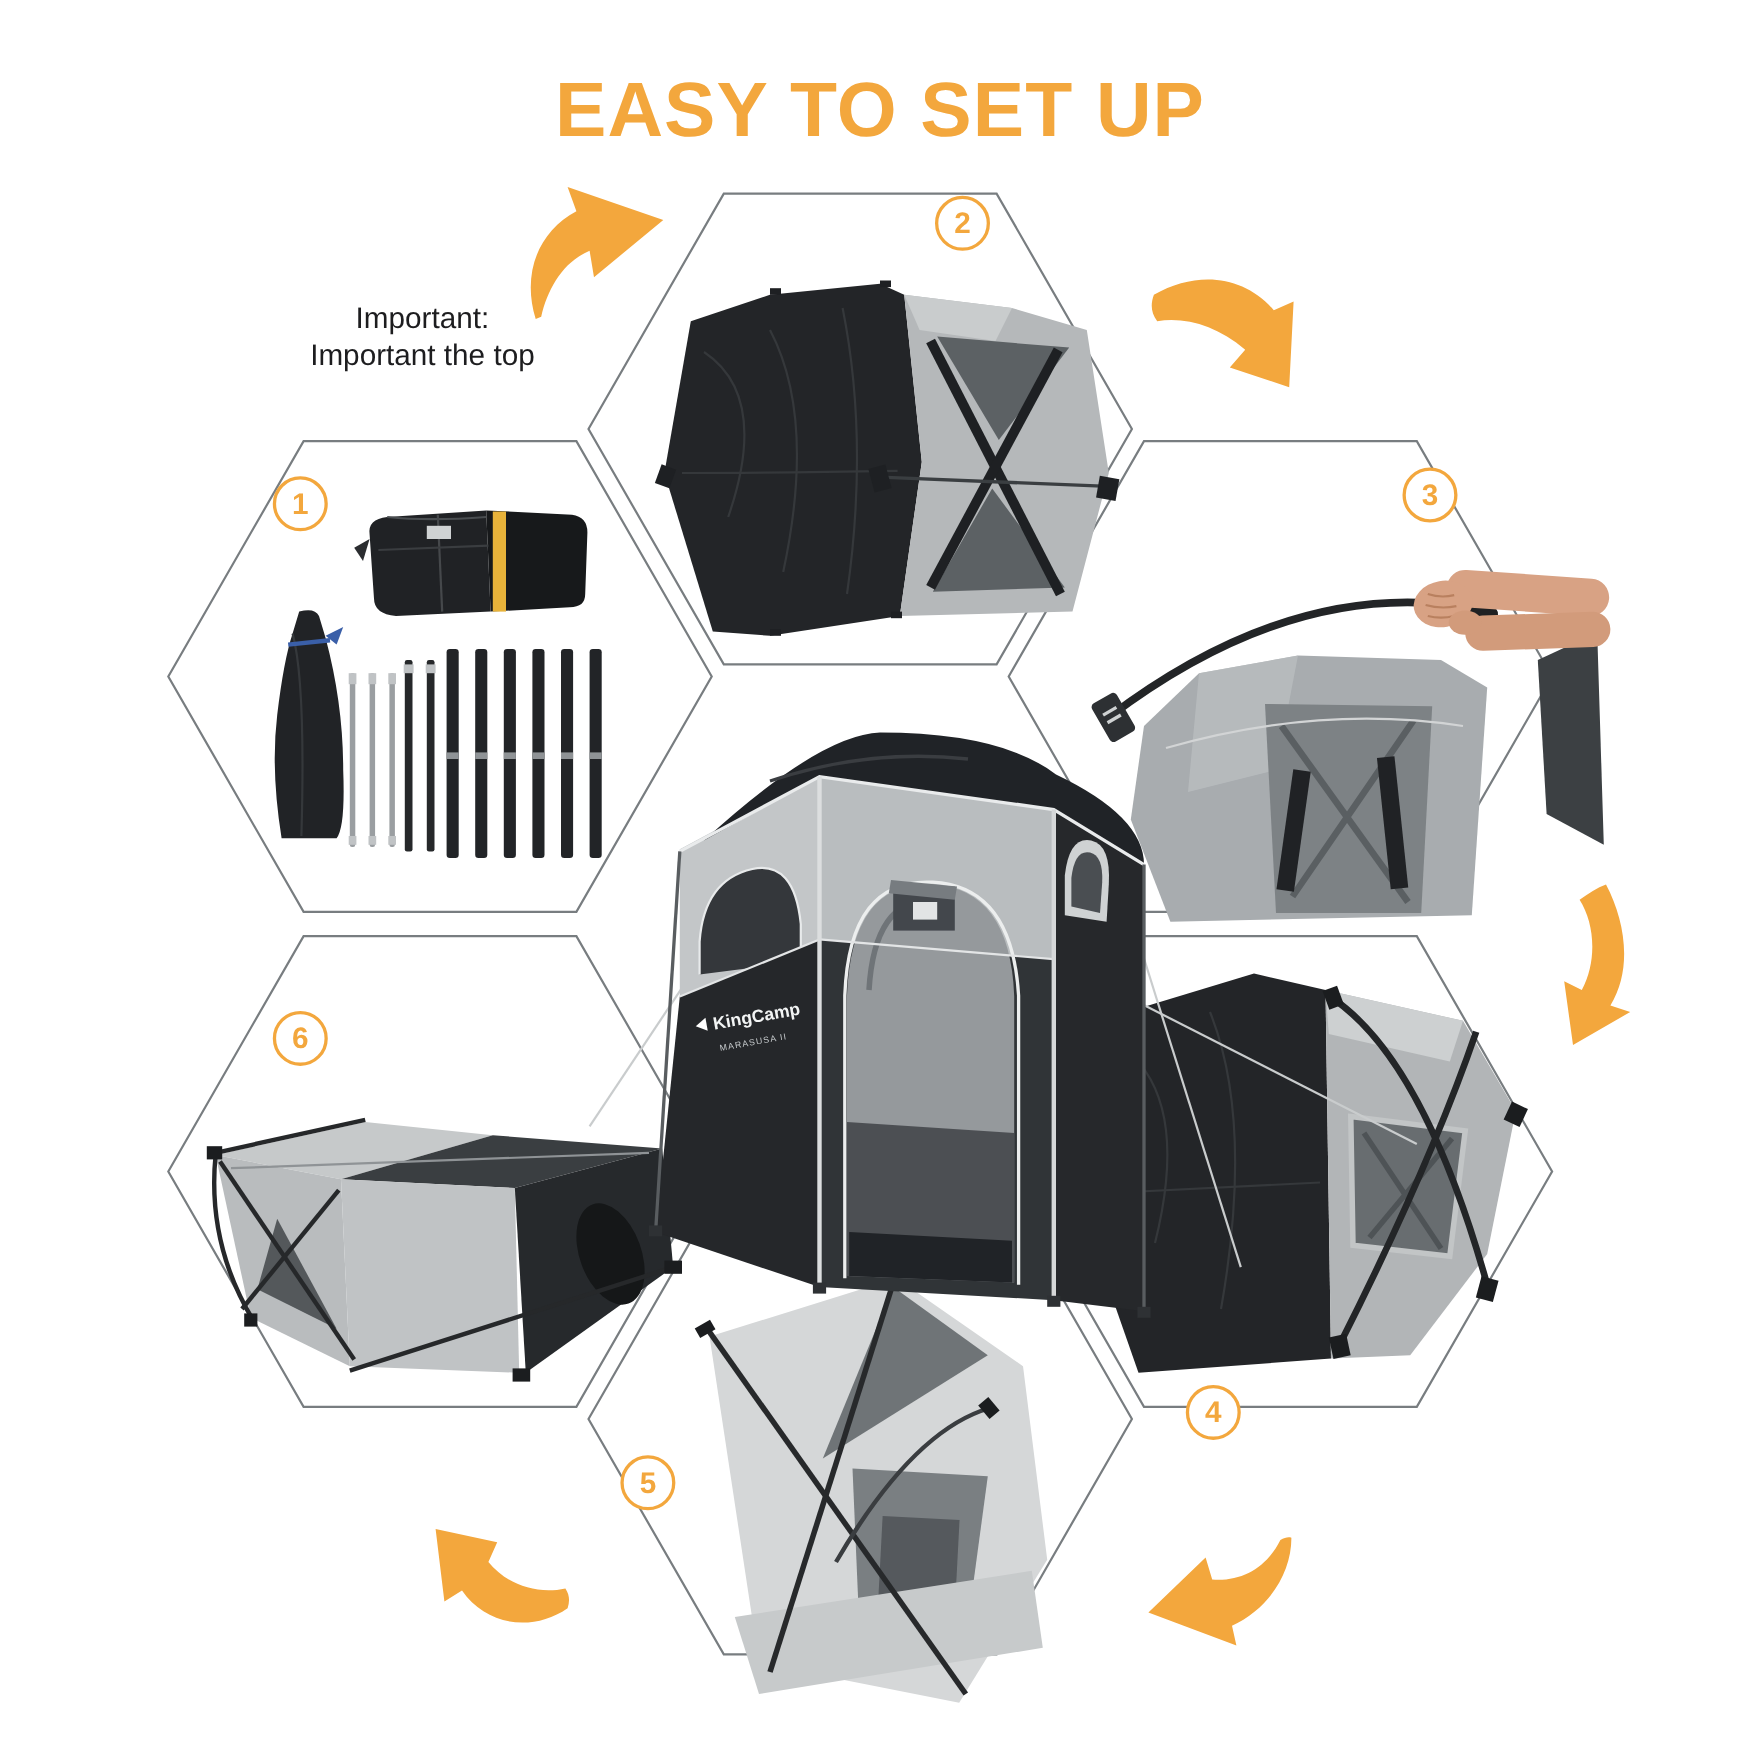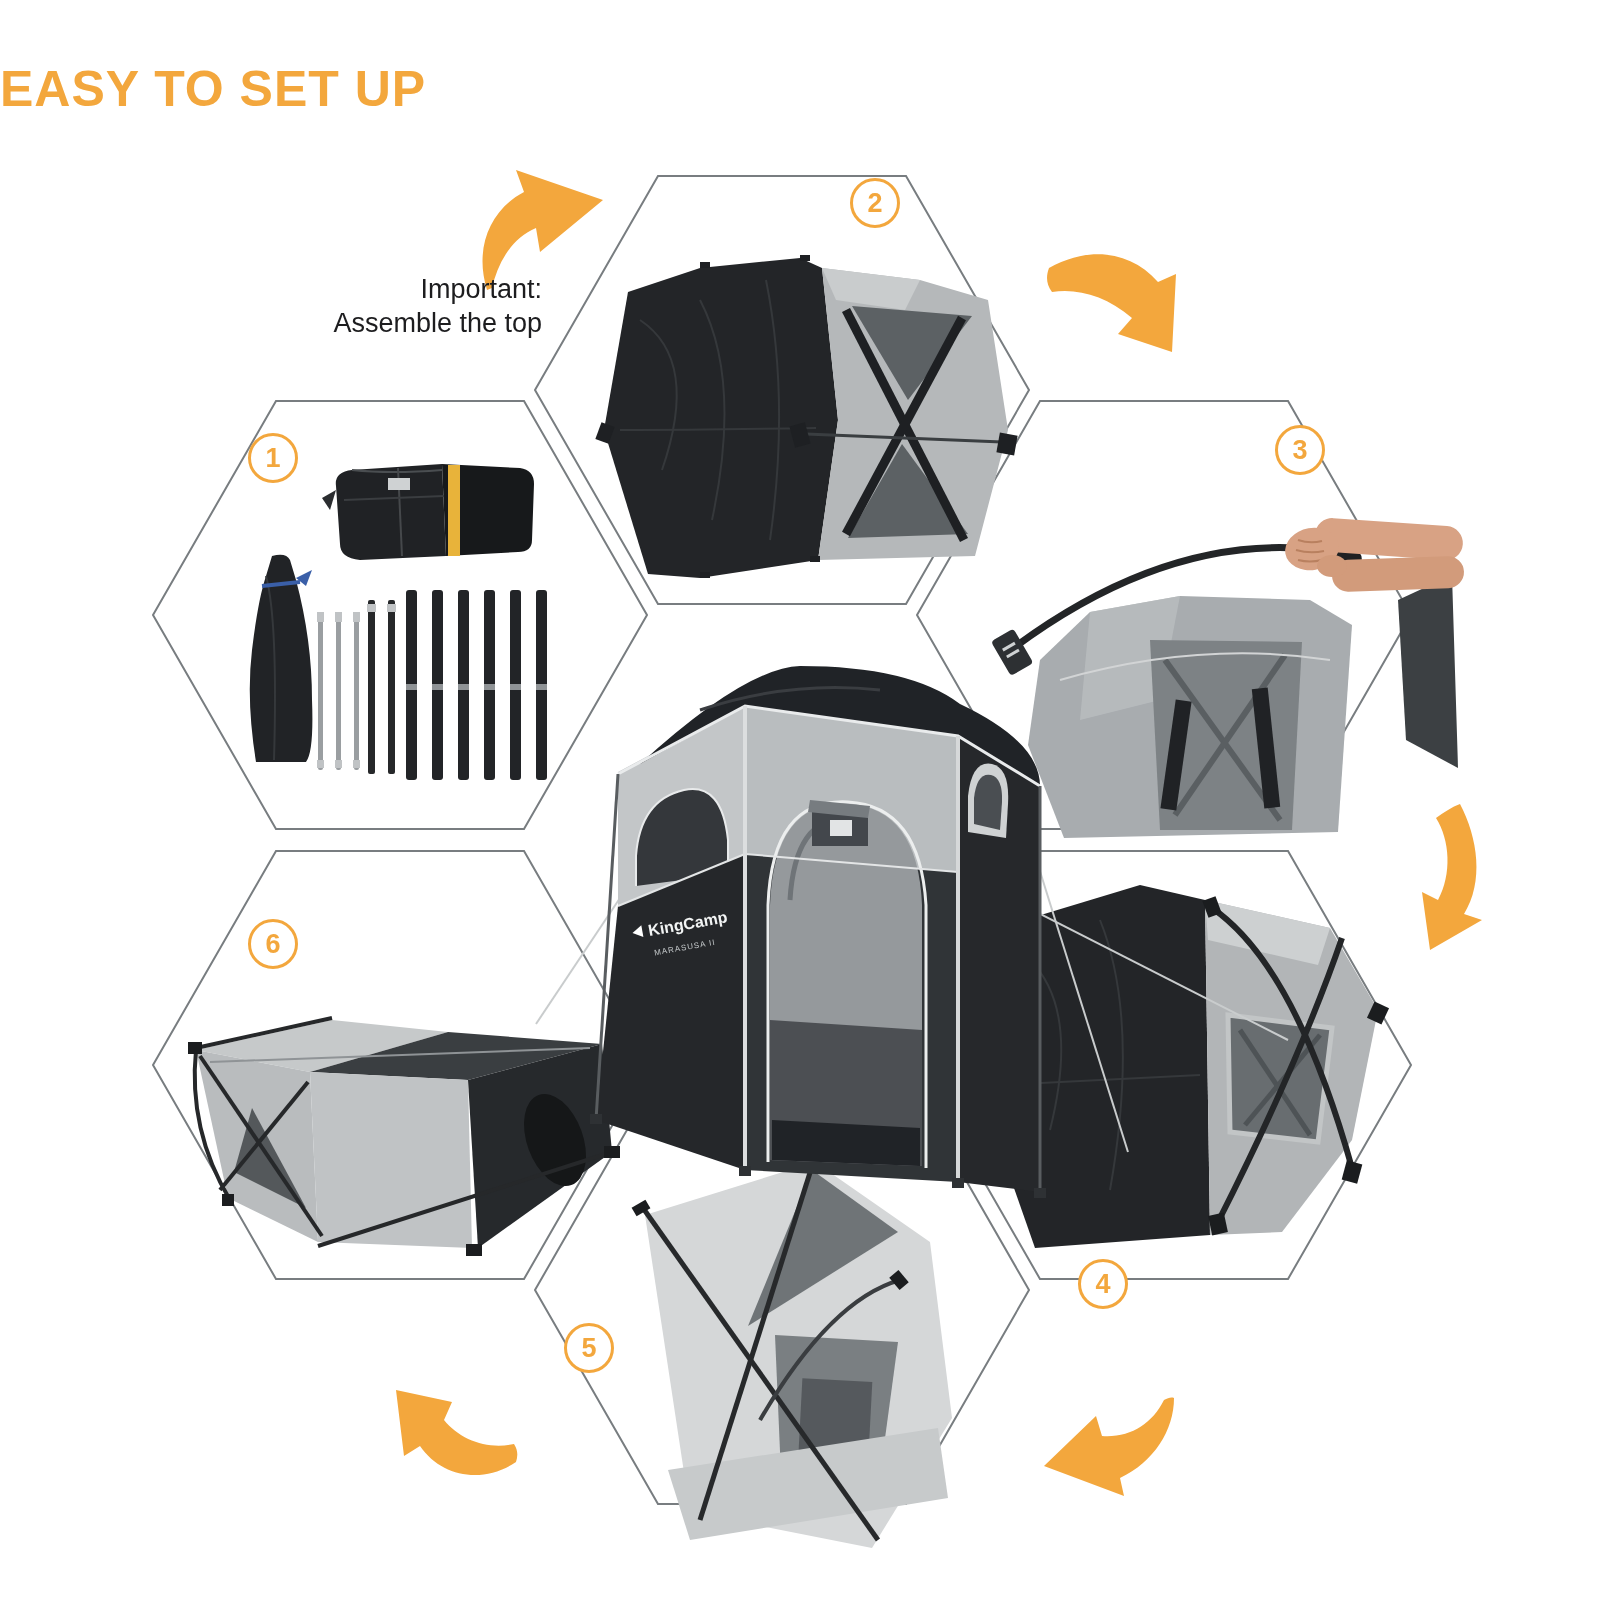--- a/index.html
+++ b/index.html
@@ -3,26 +3,26 @@
 <meta charset="utf-8">
 <style>
   html,body{margin:0;padding:0;background:#ffffff;}
   .canvas{
     position:relative;width:1600px;height:1600px;margin:0 auto;
     background:#ffffff;overflow:hidden;
     font-family:"Liberation Sans", sans-serif;
   }
   .abs{position:absolute;}
   .page-title{
-    left:0;right:0;top:60px;
-    font-size:50px;font-weight:bold;letter-spacing:1px;
+    left:0;right:0;top:60px;text-align:center;
+    font-size:70px;font-weight:bold;letter-spacing:1px;
     color:#F3A73D;
   }
   .note{
-    left:226px;top:272px;width:316px;text-align:right;
+    left:226px;top:272px;width:316px;text-align:center;
     font-size:27px;line-height:34px;color:#1d1d1f;
   }
   .badge{
     width:44px;height:44px;border:3px solid #F3A73D;border-radius:50%;
     background:#ffffff;color:#F3A73D;font-size:27px;font-weight:bold;
     display:flex;align-items:center;justify-content:center;
   }
   svg text.brand{font-family:"Liberation Sans", sans-serif;font-weight:bold;}
   svg text.model{font-family:"Liberation Sans", sans-serif;letter-spacing:1px;}
 </style>
@@ -285,21 +285,21 @@
         <text class="brand" x="0" y="-4" font-size="16" fill="#f2f4f4">KingCamp</text>
         <text class="model" x="2" y="16" font-size="8" fill="#c3c7c9">MARASUSA II</text>
       </g>
     </g>
   </svg>
 
   <div class="abs page-title">EASY TO SET UP</div>
 
   <div class="abs note">
     <div>Important:</div>
-    <div>Assemble the top</div>
+    <div>Important the top</div>
   </div>
 
   <div class="abs badge" style="left:248px;top:433px">1</div>
   <div class="abs badge" style="left:850px;top:178px">2</div>
   <div class="abs badge" style="left:1275px;top:425px">3</div>
   <div class="abs badge" style="left:1078px;top:1259px">4</div>
   <div class="abs badge" style="left:564px;top:1323px">5</div>
   <div class="abs badge" style="left:248px;top:919px">6</div>
 
 </div>

